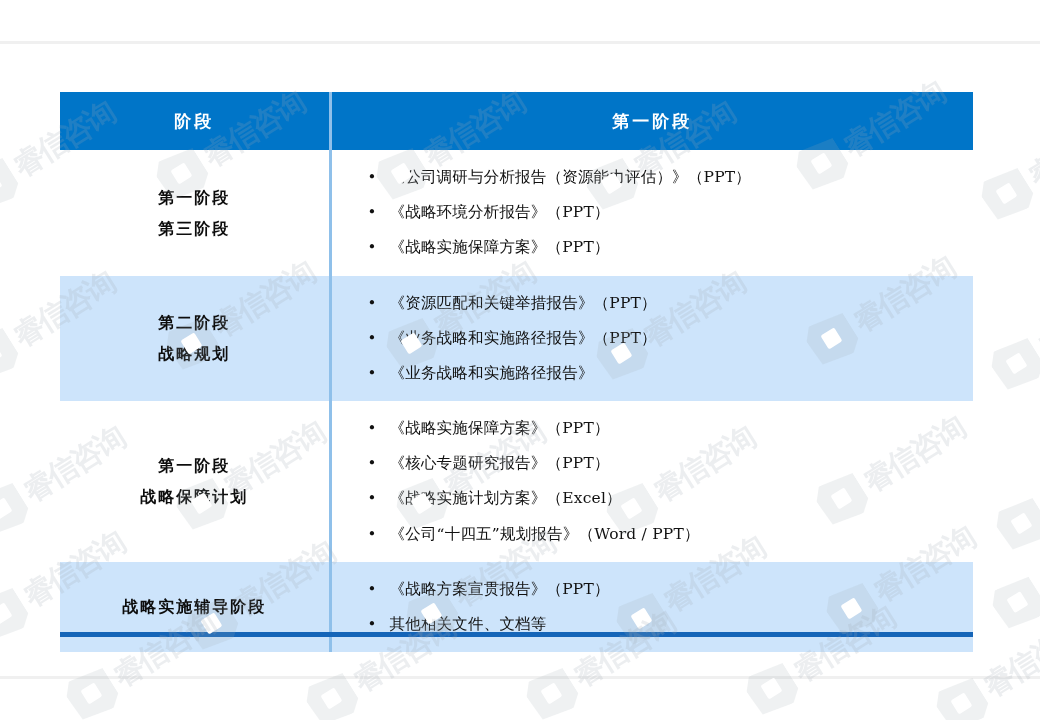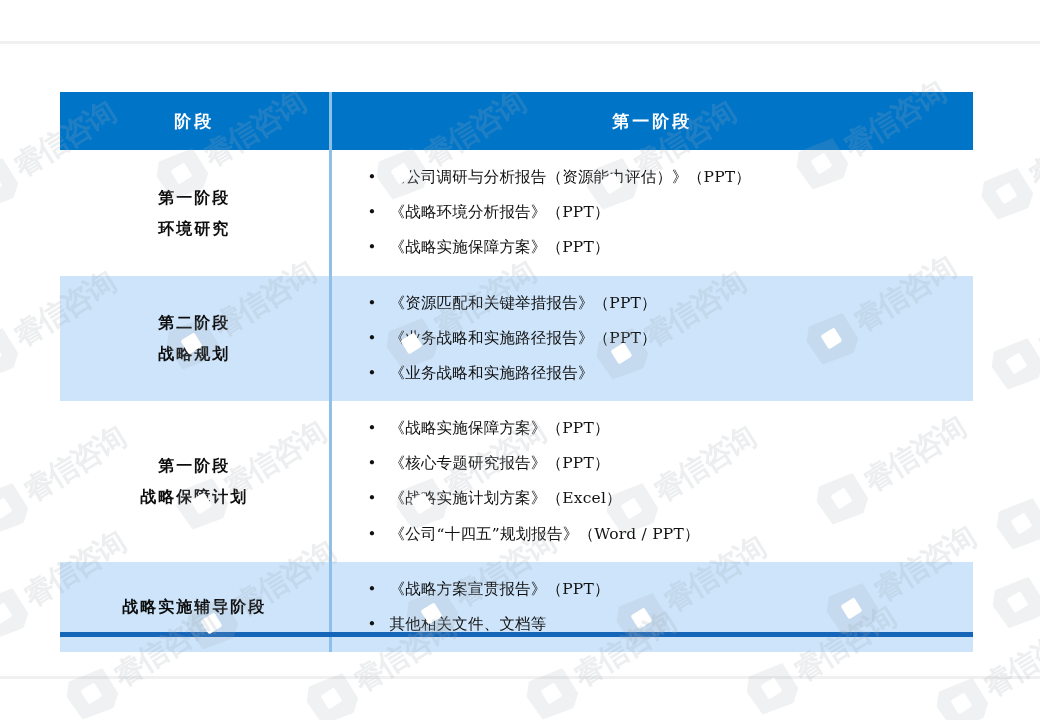--- a/index.html
+++ b/index.html
@@ -297,21 +297,21 @@
   <thead>
     <tr>
       <th class="col-phase">阶段</th>
       <th class="col-output">第一阶段</th>
     </tr>
   </thead>
   <tbody id="table-body">
       <tr class="band-light">
         <td class="cell-phase">
           <div class="phase-name">第一阶段</div>
-          <div class="phase-name">环境研究</div>
+          <div class="phase-name">第三阶段</div>
         </td>
         <td class="cell-output">
           <ul class="output-list">
             <li><span class="bullet-dot">•</span><span>《公司调研与分析报告（资源能力评估）》（PPT）</span></li>
             <li><span class="bullet-dot">•</span><span>《战略环境分析报告》（PPT）</span></li>
             <li><span class="bullet-dot">•</span><span>《战略实施保障方案》（PPT）</span></li>
           </ul>
         </td>
       </tr>
       <tr class="band-tint">

